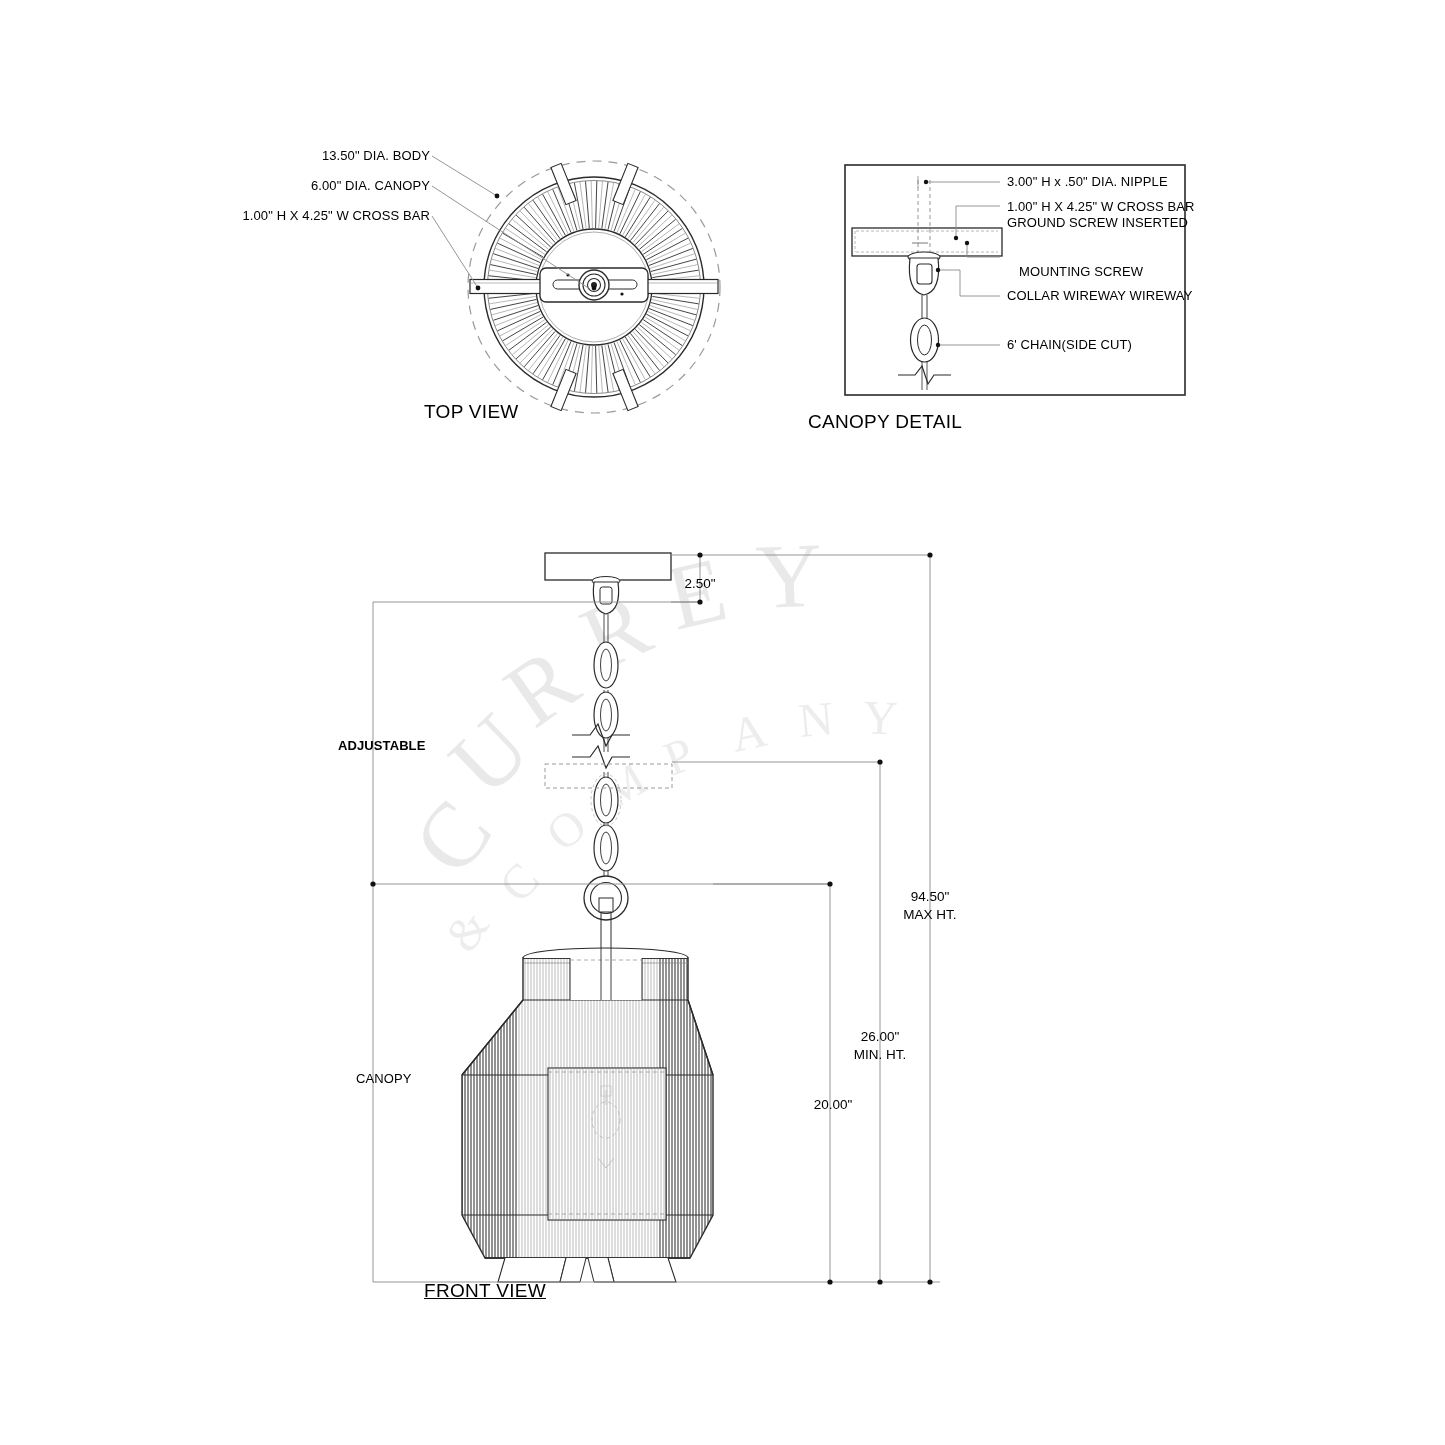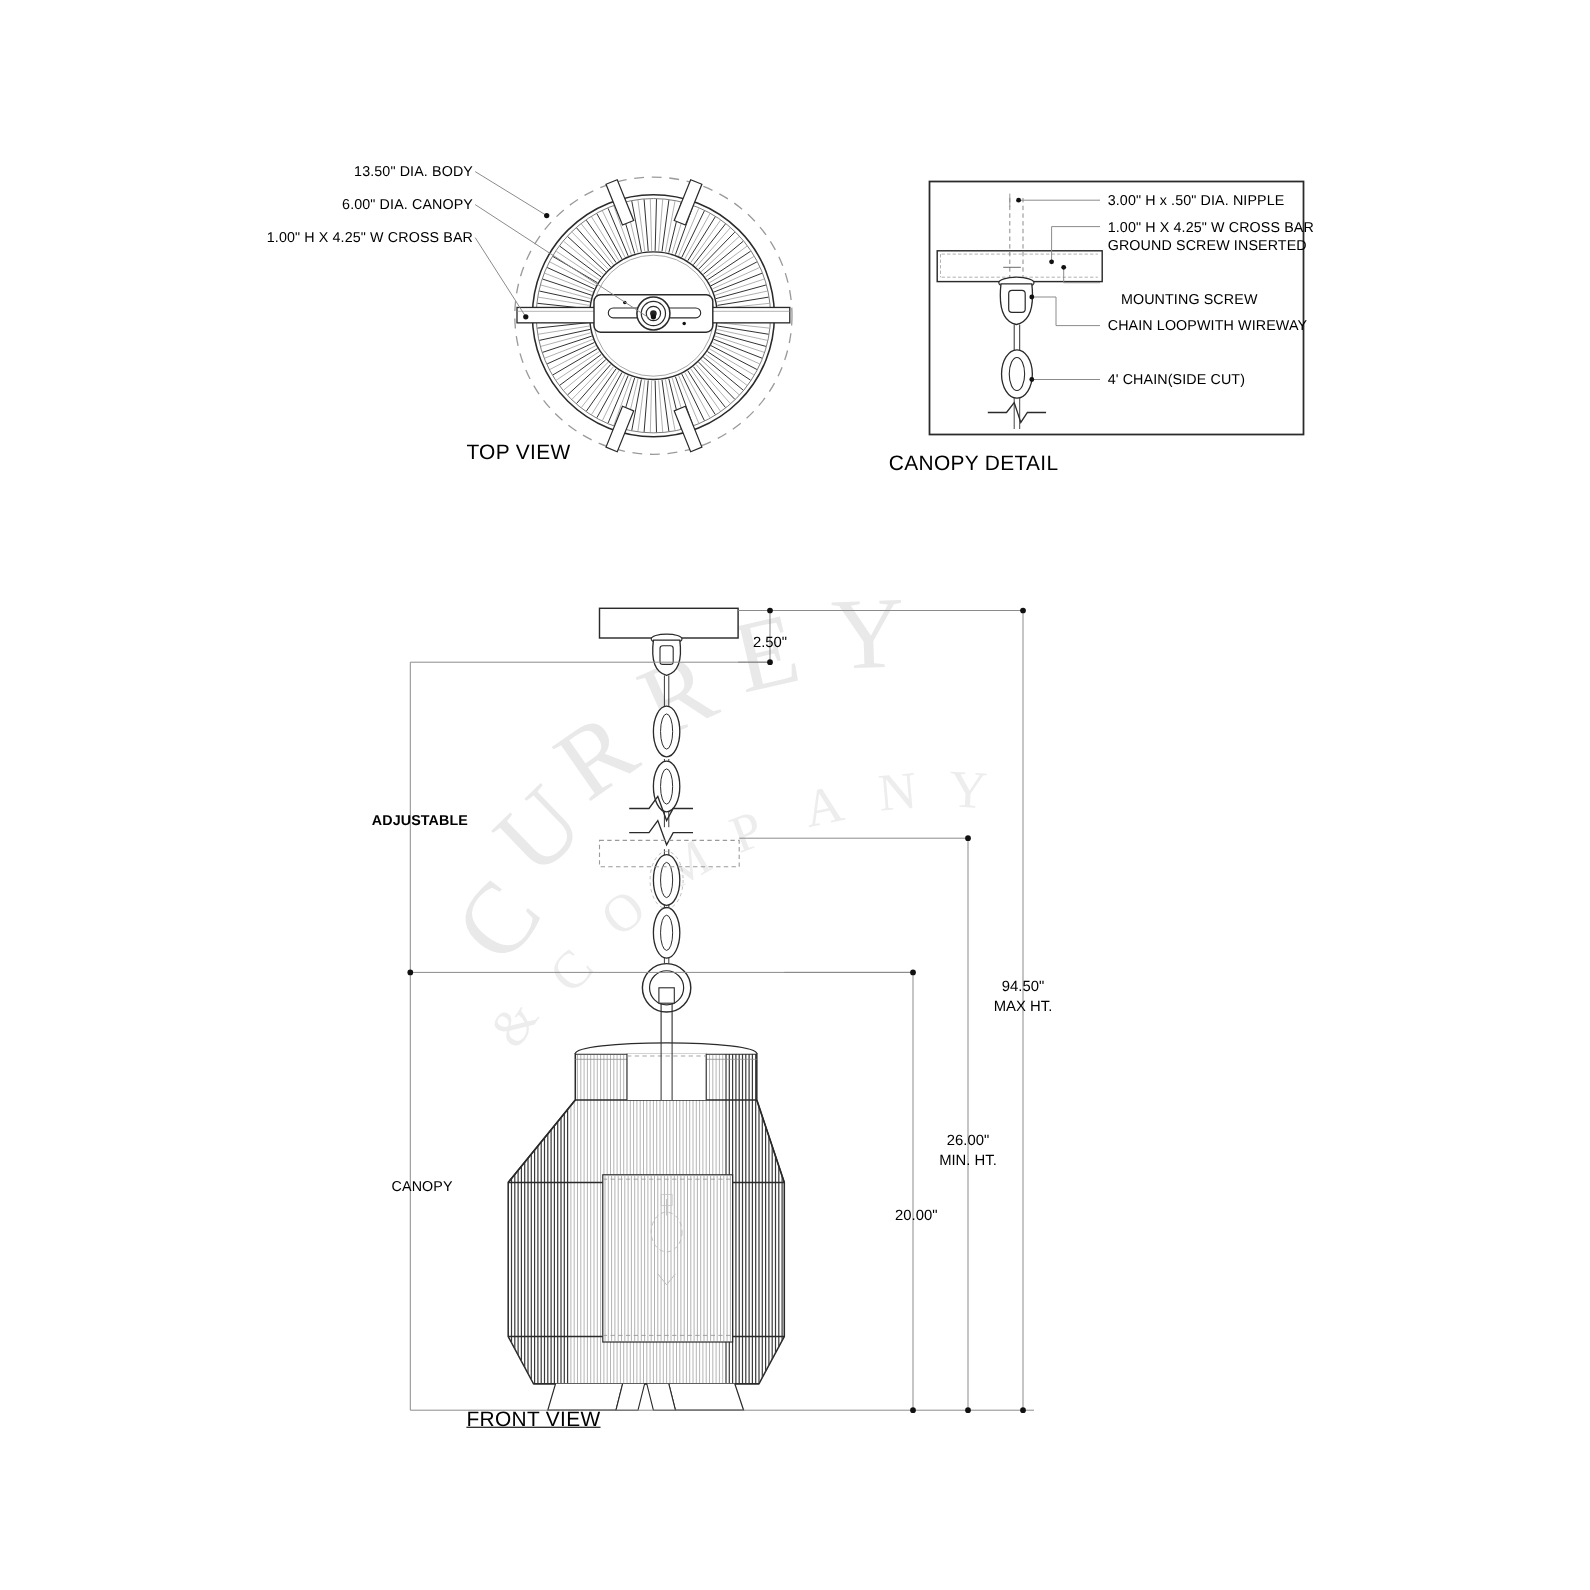--- a/index.html
+++ b/index.html
@@ -553,22 +553,22 @@
   <div class="anno r" style="left:215px; top:148px; width:215px;">13.50" DIA. BODY</div>
   <div class="anno r" style="left:215px; top:178px; width:215px;">6.00" DIA. CANOPY</div>
   <div class="anno r" style="left:180px; top:208px; width:250px;">1.00" H X 4.25" W CROSS BAR</div>
 
   <div class="viewtitle" style="left:424px; top:401px;">TOP VIEW</div>
 
   <div class="anno" style="left:1007px; top:174px;">3.00" H x .50" DIA. NIPPLE</div>
   <div class="anno" style="left:1007px; top:199px;">1.00" H X 4.25" W CROSS BAR
 GROUND SCREW INSERTED</div>
   <div class="anno" style="left:1007px; top:264px;margin-left:12px;">MOUNTING SCREW</div>
-  <div class="anno" style="left:1007px; top:288px;">CHAIN LOOPWITH WIREWAY</div>
-  <div class="anno" style="left:1007px; top:337px;">4' CHAIN(SIDE CUT)</div>
+  <div class="anno" style="left:1007px; top:288px;">COLLAR WIREWAY WIREWAY</div>
+  <div class="anno" style="left:1007px; top:337px;">6' CHAIN(SIDE CUT)</div>
 
   <div class="viewtitle" style="left:808px; top:411px;">CANOPY DETAIL</div>
 
   <div class="anno" style="left:338px; top:738px;font-weight:bold;">ADJUSTABLE</div>
   <div class="anno" style="left:356px; top:1071px;">CANOPY</div>
 
   <div class="dim" style="left:660px; top:575px; width:80px;">2.50"</div>
 
   <div class="dim" style="left:872px; top:888px; width:116px;"><span>94.50"</span><br><span>MAX HT.</span></div>
 

